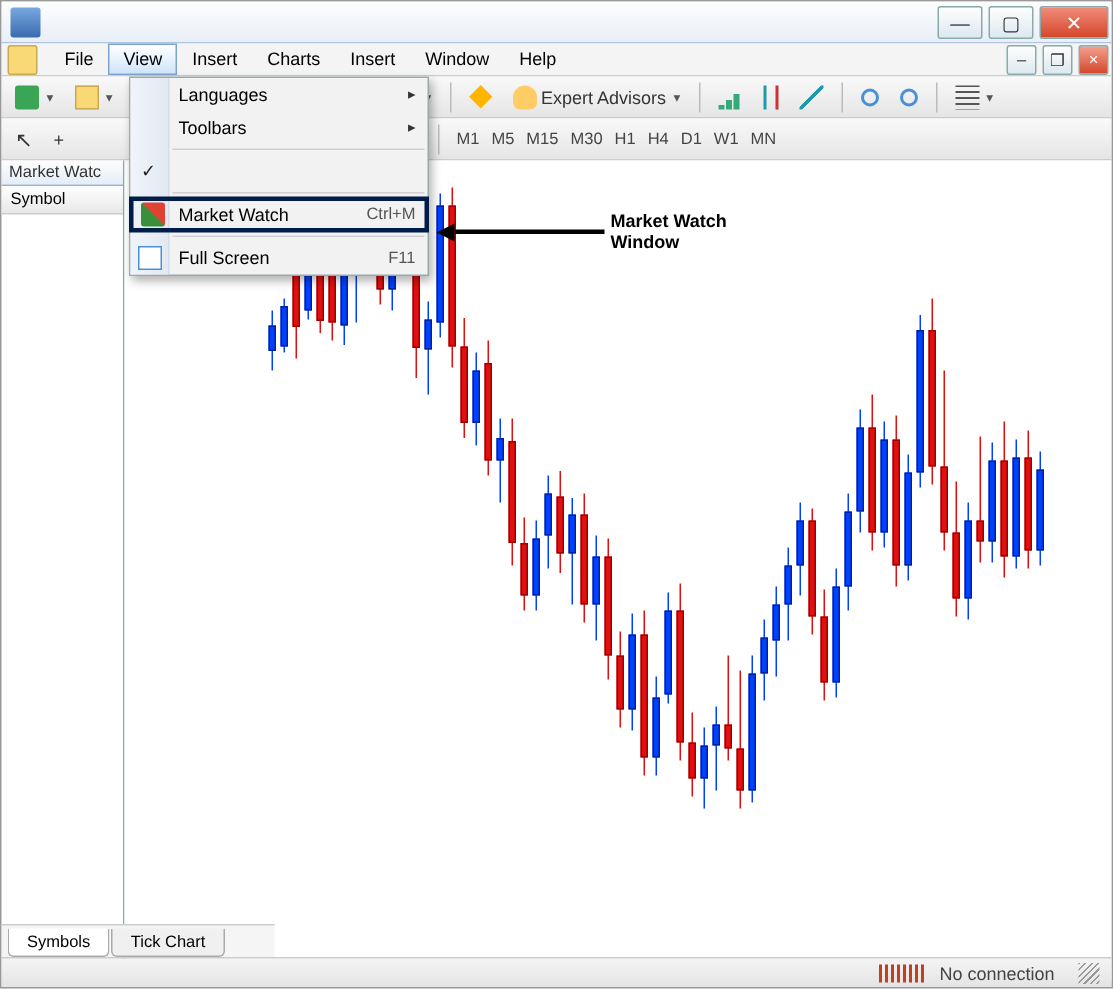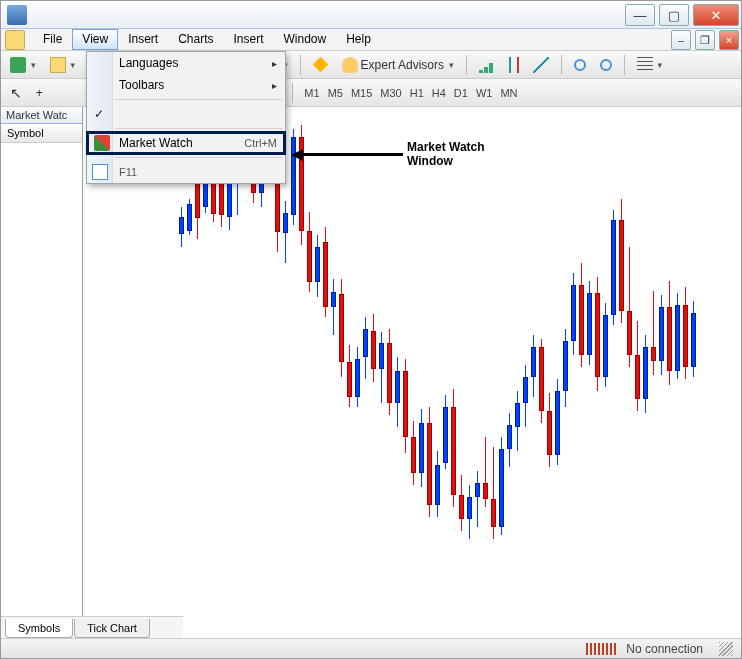--- a/index.html
+++ b/index.html
@@ -492,20 +492,21 @@
       </div>
       <div class="dm-sep"></div>
       <div class="dm-item highlighted">
         <span class="dm-icon" style="background:linear-gradient(45deg,#3a8f3a 50%,#d43 50%);border-radius:2px"></span>
         <span class="dm-label">Market Watch</span>
         <span class="dm-shortcut">Ctrl+M</span>
       </div>
       <div class="dm-sep"></div>
       <div class="dm-item">
         <span class="dm-icon" style="border:1px solid #4a90d9;background:#fff"></span>
+        <span class="dm-label">Full Screen</span>
         <span class="dm-shortcut">F11</span>
       </div>
     </div>
 </div>
 
 <div class="annotation">
   <div class="annot-arrow-l"></div>
   <div class="annot-line"></div>
   <div class="annot-text">
     <div>Market Watch</div>

